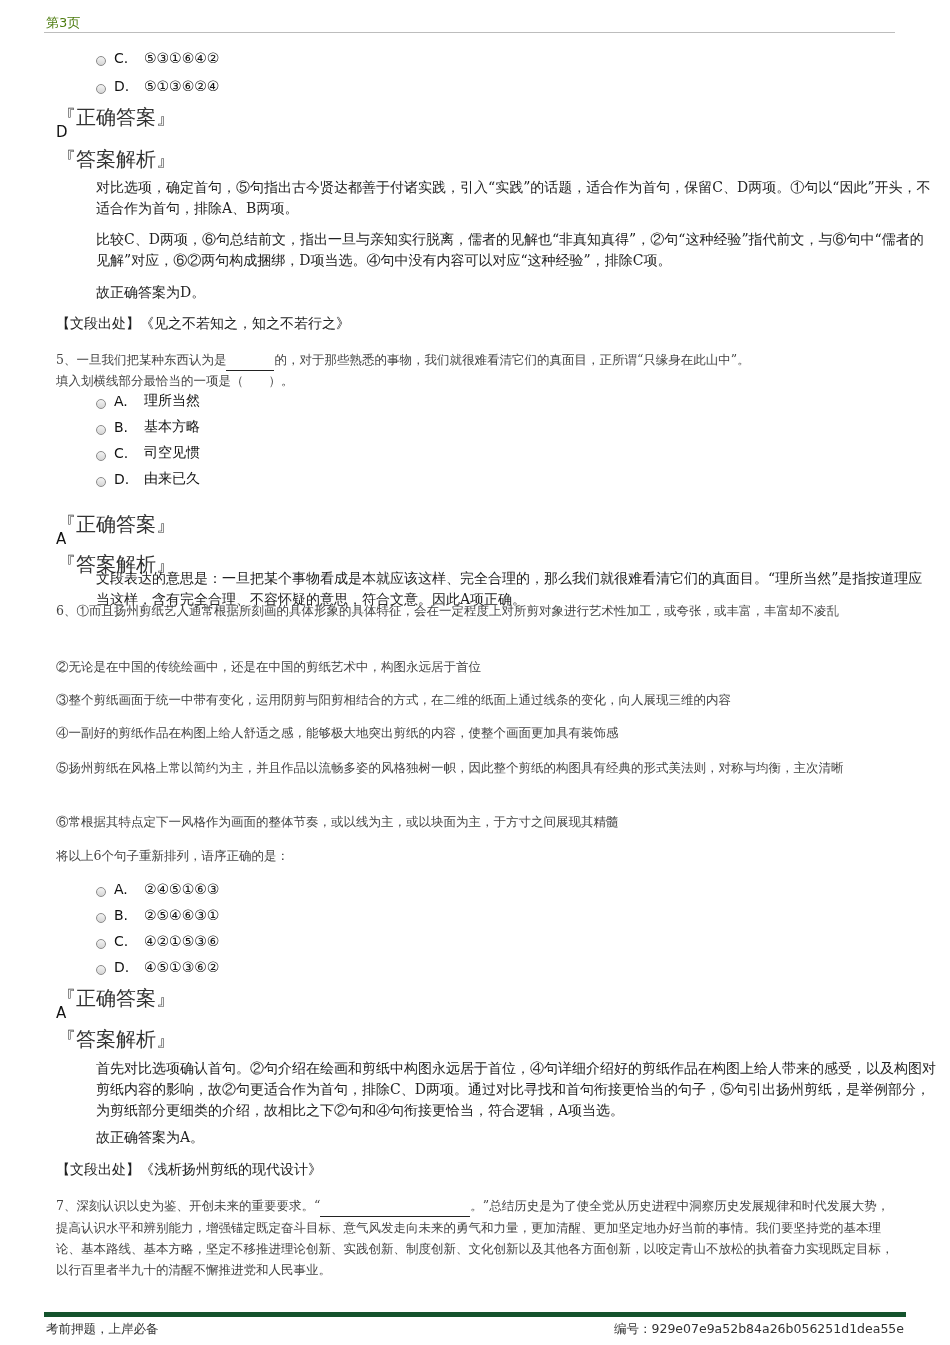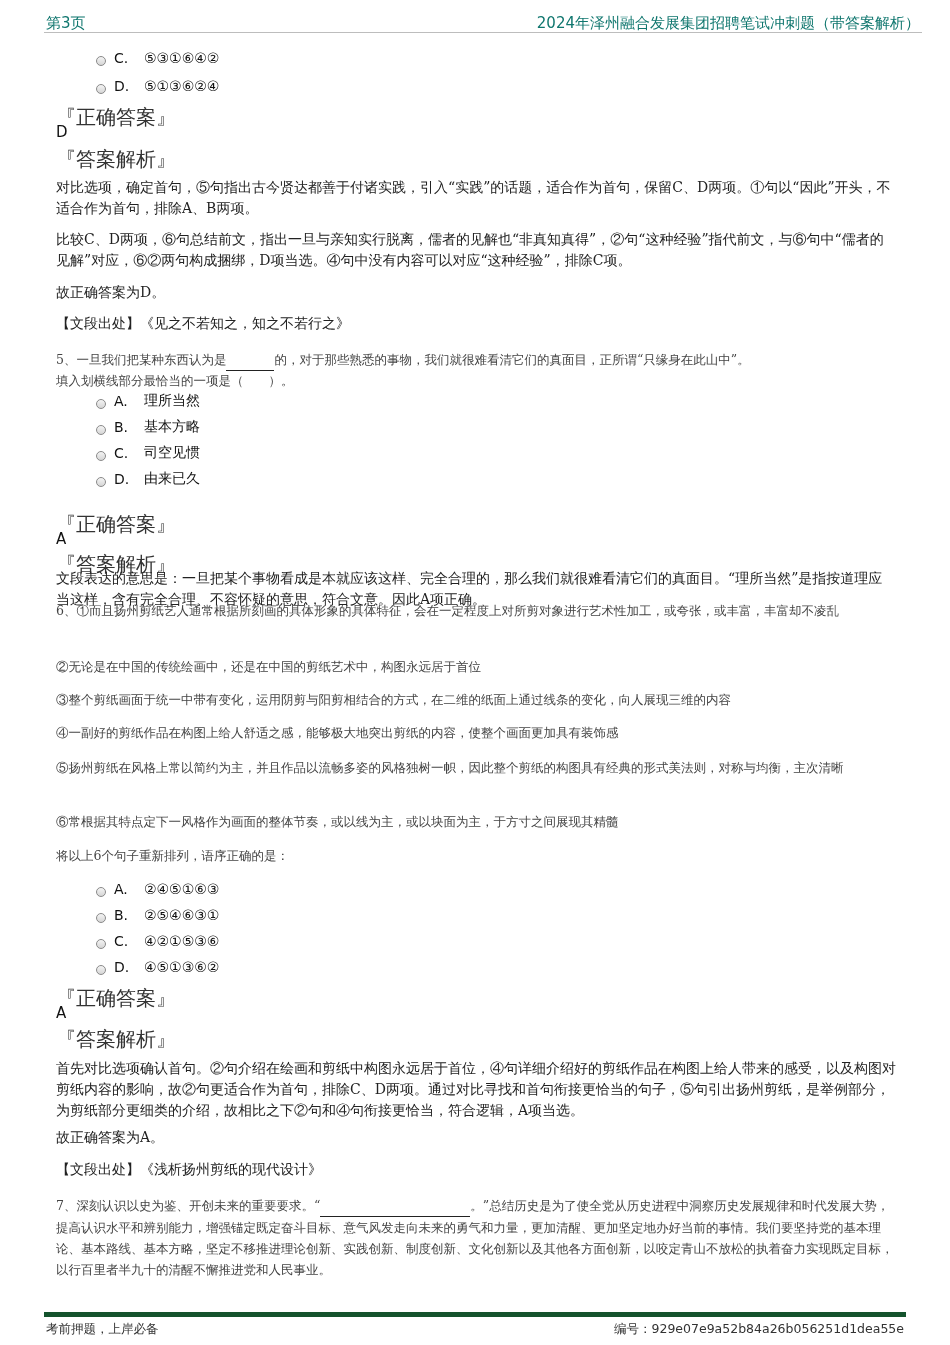--- a/index.html
+++ b/index.html
@@ -1,45 +1,44 @@
 <!DOCTYPE html>
 <html><head>
 <meta charset="utf-8">
 <style>
   html, body { margin:0; padding:0; background:#ffffff; }
   body { width:950px; height:1345px; position:relative; overflow:hidden;
          font-family:"DejaVu Sans", "Liberation Sans", sans-serif; color:#222; }
-  .page-header { position:absolute; left:44px; right:28px; top:12px; height:20px;
-                 border-bottom:1px solid #bdbdbd; font-size:15px; color:#0f766e; }
+  .page-header { position:absolute; left:44px; right:55px; top:12px; height:20px;
+                 border-bottom:1px solid #bdbdbd; font-size:13px; color:#4d7c0f; }
   .page-header .left { position:absolute; left:2px; top:2px; }
   .page-header .right { position:absolute; right:2px; top:2px; }
   .page-footer { position:absolute; left:44px; right:44px; top:1312px; height:22px;
                  border-top:5px solid #14532d; font-size:12.5px; color:#333; }
   .page-footer .left { position:absolute; left:2px; top:4px; }
   .page-footer .right { position:absolute; right:2px; top:4px; }
 
   .blk { position:absolute; left:56px; width:840px; }
   .opt { position:absolute; left:96px; height:20px; font-size:14px; color:#111; display:flex; align-items:center; }
   .radio { width:10px; height:10px; border-radius:50%; border:1px solid #8a8a8a;
            background:linear-gradient(#f4f4f4,#d6d6d6); margin-right:8px; margin-top:5px; box-sizing:border-box; }
   .opt .lbl { width:30px; }
   .opt .txt { font-family:"DejaVu Sans", sans-serif; }
   .tag { font-size:20px; color:#333; }
   .ans { font-size:15px; color:#111; }
-  .para { font-size:14px; line-height:21px; color:#222; font-family:"DejaVu Serif", "Liberation Serif", serif; }
+  .para { font-size:14px; line-height:21px; color:#222; font-family:"DejaVu Serif", "Liberation Serif", serif;margin-left:40px; }
   .q { font-size:12.5px; line-height:21px; color:#444; font-family:"DejaVu Serif", "Liberation Serif", serif; }
   .src { font-size:14px; color:#222; font-family:"DejaVu Serif", "Liberation Serif", serif; }
   .blank { display:inline-block; border-bottom:1px solid #222; vertical-align:baseline; }
 </style>
 </head>
 <body>
 
 <div class="page-header">
   <span class="left">第3页</span>
-  <span class="right">2024年泽州融合发展集团招聘笔试冲刺题（带答案解析）</span>
 </div>
 
 <div class="opt" style="top:48px;">
   <span class="radio"></span>
   <span class="lbl">C.</span>
   <span class="txt">⑤③①⑥④②</span>
 </div>
 <div class="opt" style="top:76px;">
   <span class="radio"></span>
   <span class="lbl">D.</span>

